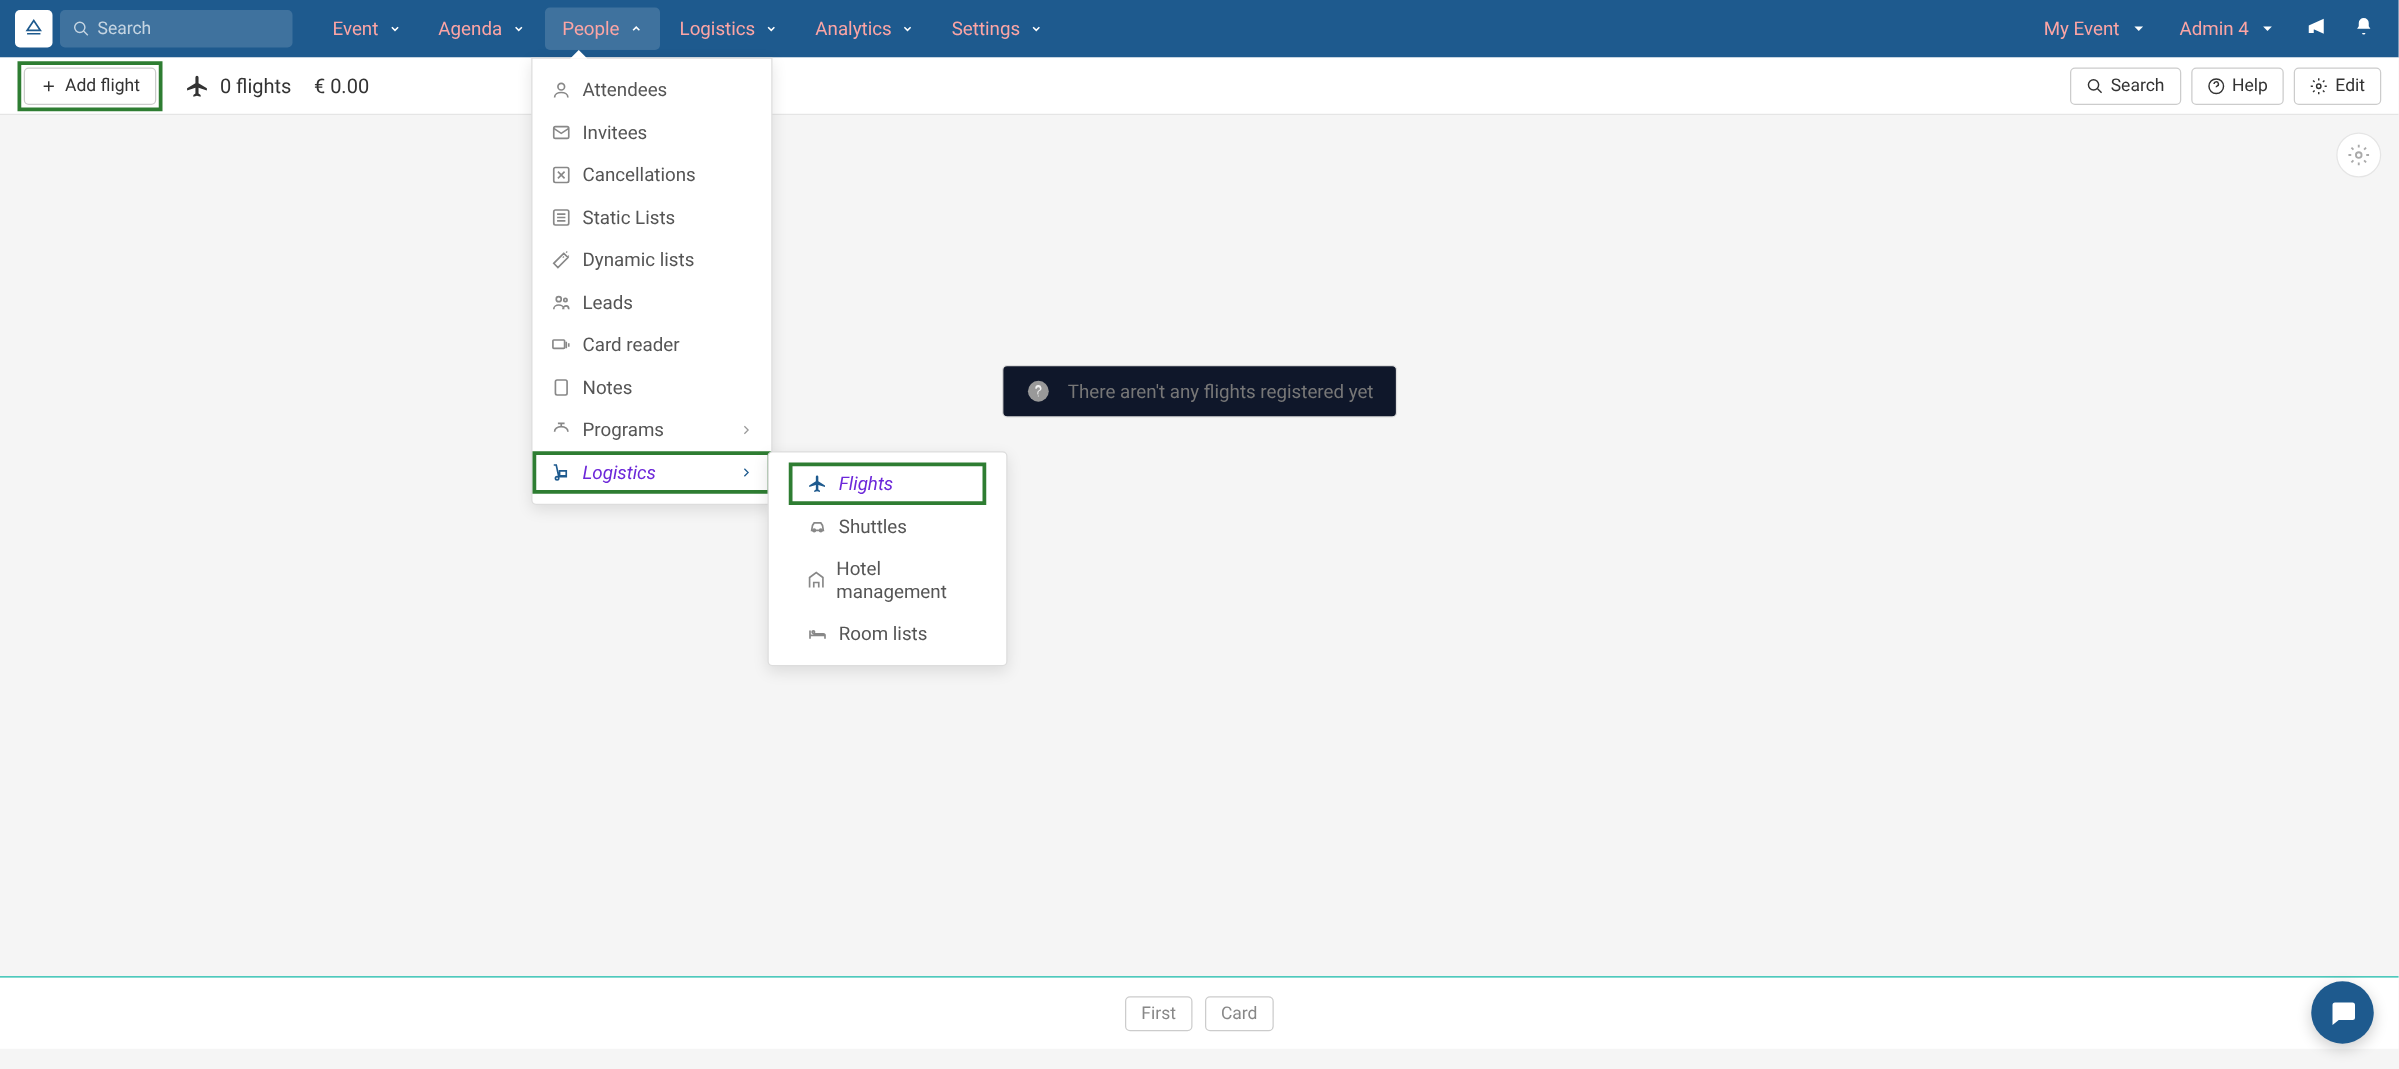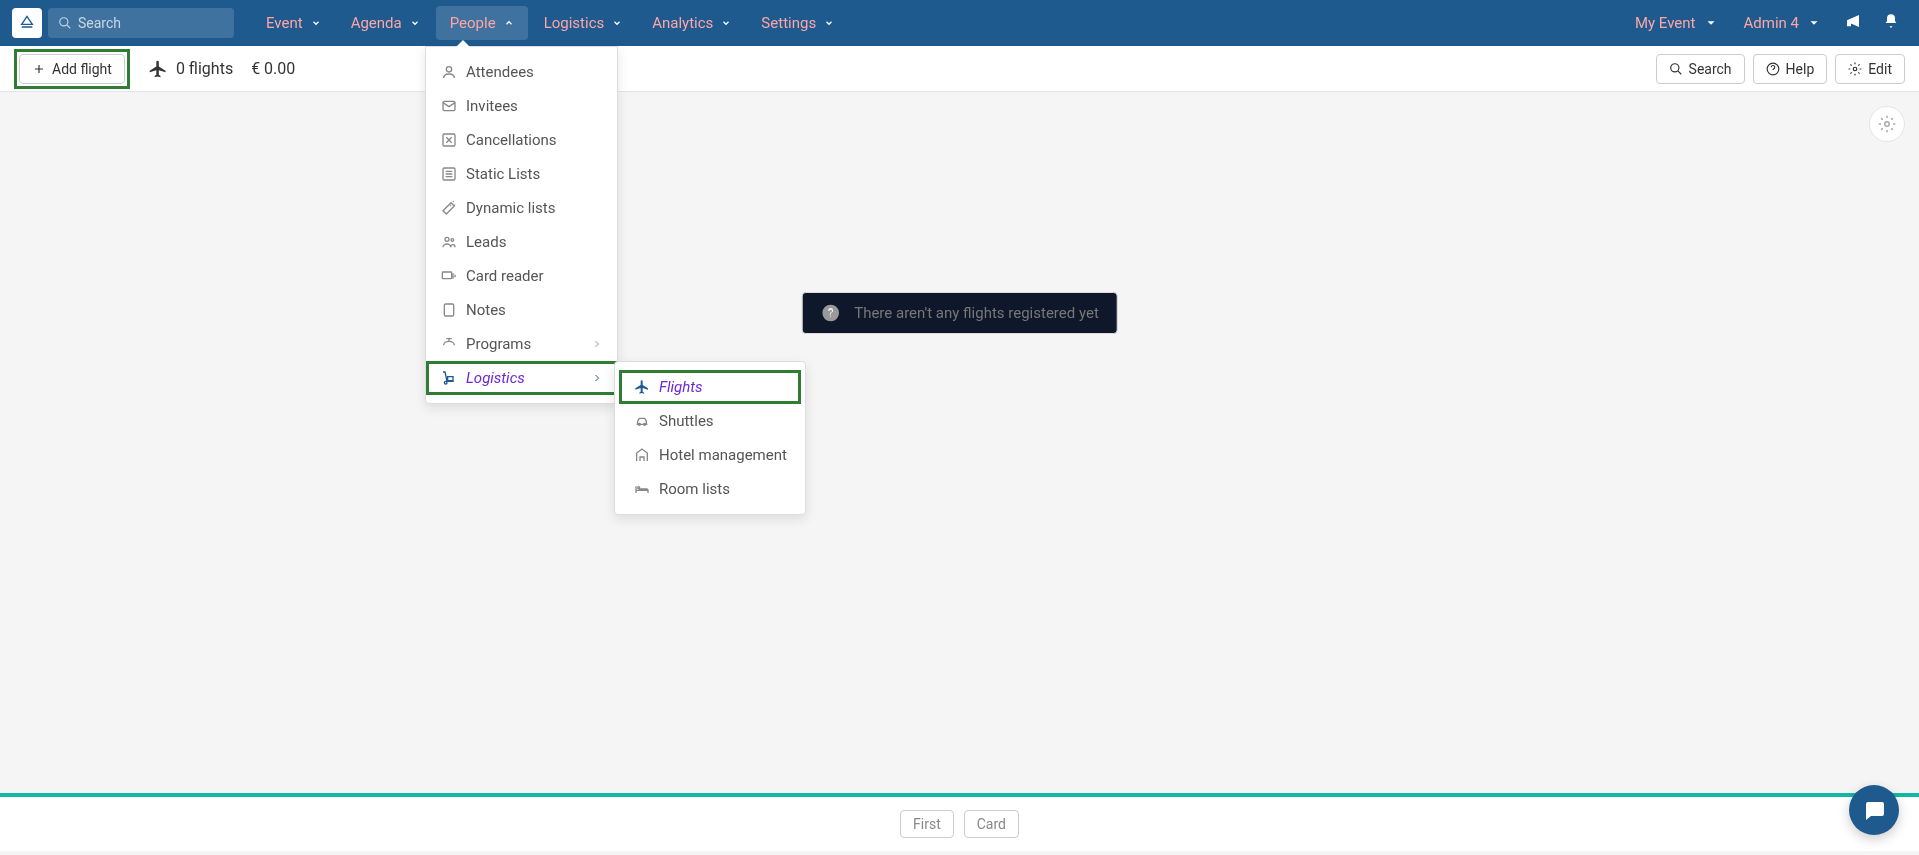--- a/index.html
+++ b/index.html
@@ -30,24 +30,24 @@
 
 .dropdown { position: absolute; top: 46px; left: 425px; width: 193px; background: #fff; border: 1px solid #ddd; border-radius: 0 0 4px 4px; box-shadow: 0 4px 12px rgba(0,0,0,0.1); padding: 8px 0; }
 .dropdown-arrow { position: absolute; top: -7px; left: 30px; width: 0; height: 0; border-left: 7px solid transparent; border-right: 7px solid transparent; border-bottom: 7px solid #fff; }
 .dd-item { display: flex; align-items: center; gap: 8px; padding: 8px 14px; color: #555; font-size: 15px; cursor: pointer; position: relative; }
 .dd-item.active { color: #6d28d9; font-style: italic; }
 .dd-item.highlighted { outline: 3px solid #2e7d32; outline-offset: -3px; }
 .dd-icon { width: 18px; height: 18px; display: flex; align-items: center; justify-content: center; color: #888; }
 .dd-item.active .dd-icon { color: #1e5a8e; }
 .chev-r { margin-left: auto; }
 
-.submenu { position: absolute; top: 361px; left: 614px; width: 192px; background: #fff; border: 1px solid #ddd; border-radius: 4px; box-shadow: 0 4px 12px rgba(0,0,0,0.1); padding: 8px 4px; }
+.submenu { position: absolute; top: 361px; left: 614px; width: 192px; background: #fff; border: 1px solid #ddd; border-radius: 4px; box-shadow: 0 4px 12px rgba(0,0,0,0.1); padding: 8px 16px; }
 .submenu .dd-item.highlighted { outline: 3px solid #2e7d32; outline-offset: -3px; }
 
-.footer { position: absolute; bottom: 4px; left: 0; right: 0; height: 58px; background: #fff; border-top: 4px solid #14b8a6; display: flex; align-items: center; justify-content: center; gap: 10px; }
+.footer { position: absolute; bottom: 16px; left: 0; right: 0; height: 58px; background: #fff; border-top: 1px solid #14b8a6; display: flex; align-items: center; justify-content: center; gap: 10px; }
 .page-btn { border: 1px solid #ccc; background: #fff; border-radius: 4px; padding: 5px 12px; color: #888; font-size: 14px; cursor: pointer; }
 
 .chat-bubble { position: absolute; bottom: 20px; right: 20px; width: 50px; height: 50px; border-radius: 50%; background: #1e5a8e; display: flex; align-items: center; justify-content: center; color: #fff; cursor: pointer; box-shadow: 0 4px 12px rgba(0,0,0,0.2); }
 
 svg { flex-shrink: 0; }
 .caret { width: 10px; height: 10px; }
 </style>
 </head>
 <body>
 

